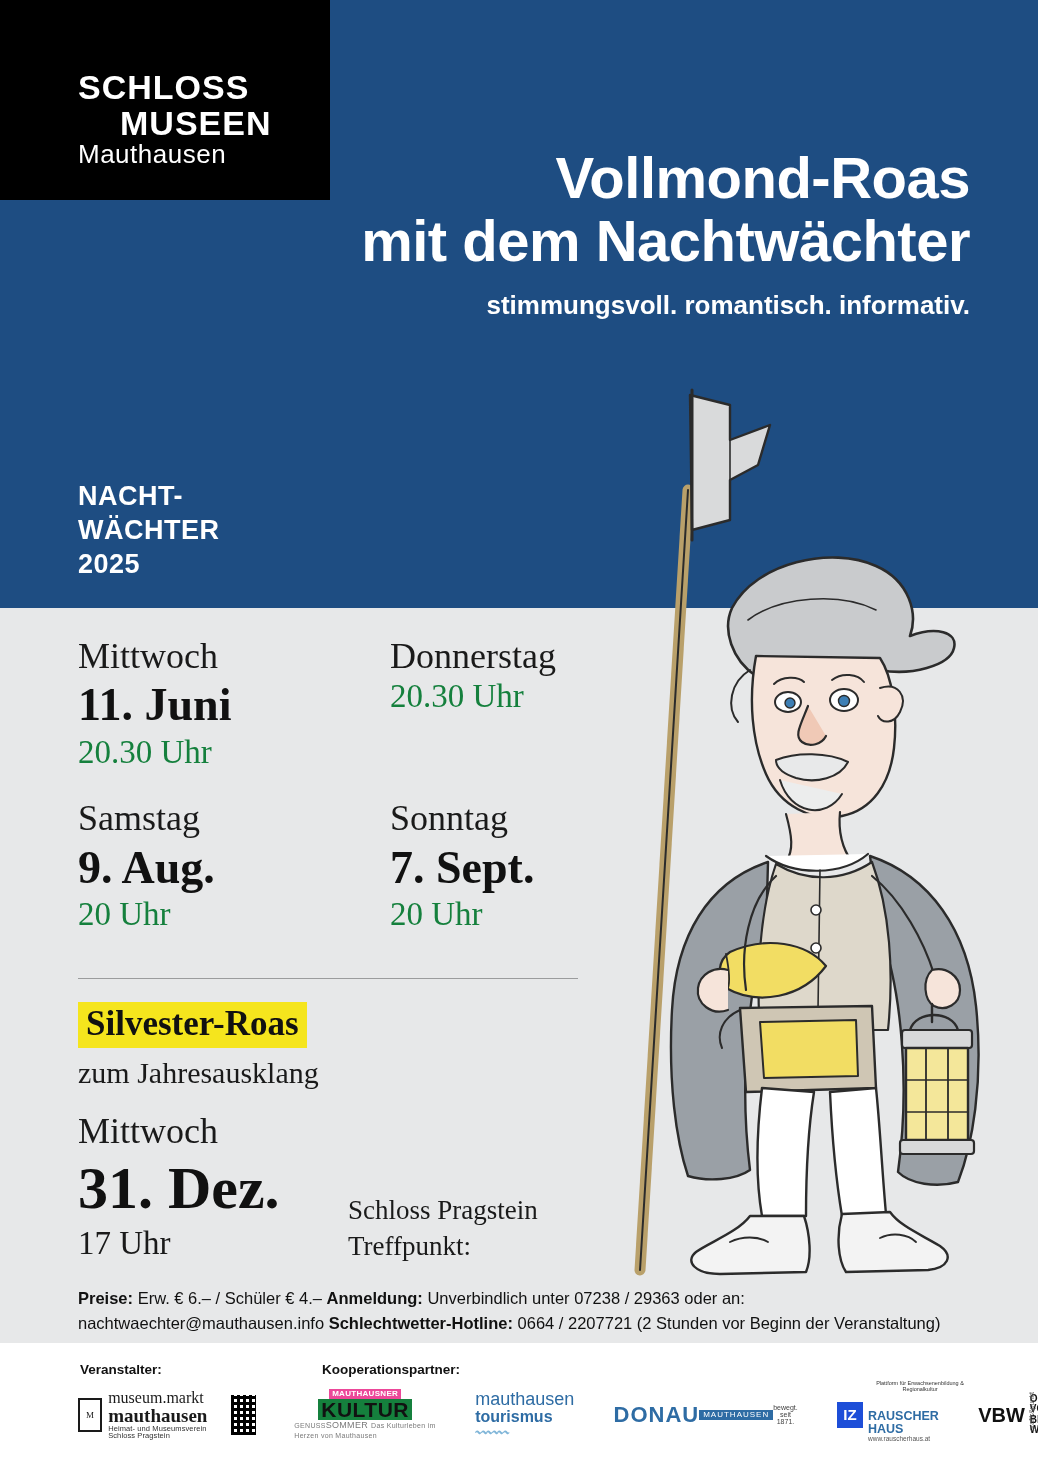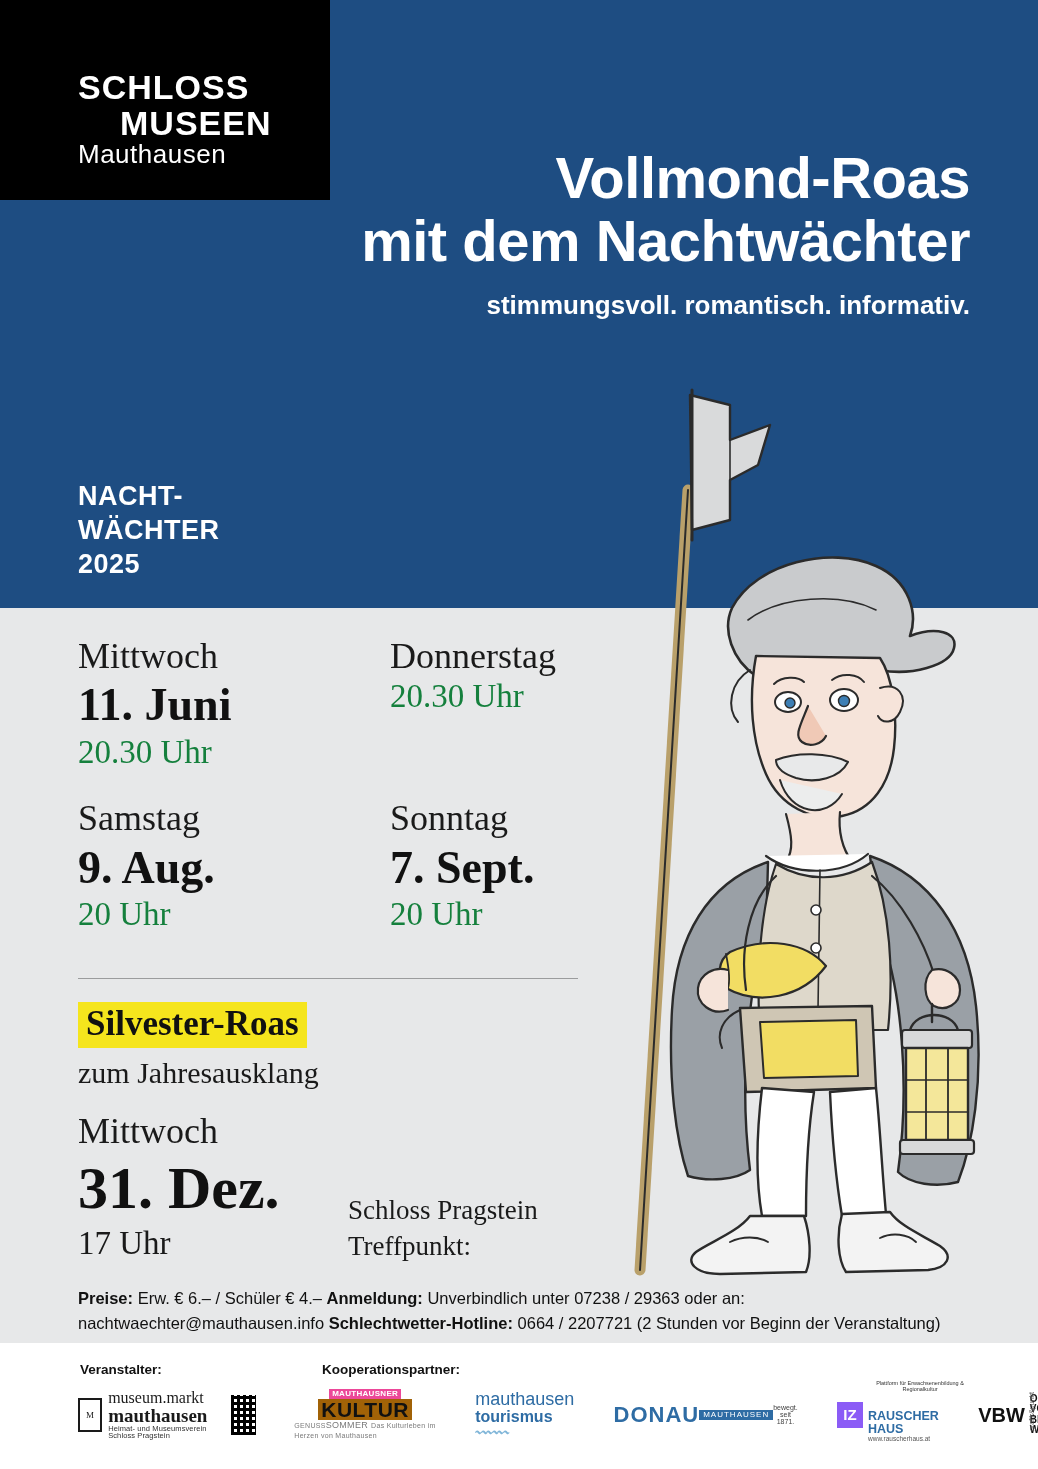--- a/index.html
+++ b/index.html
@@ -130,36 +130,36 @@
       repeating-linear-gradient(0deg,#000 0 3px,#fff 3px 6px),
       repeating-linear-gradient(90deg,#000 0 3px,rgba(255,255,255,0) 3px 6px);
       background-blend-mode:multiply;
   }
 
   .partner { display:flex; align-items:center; }
   .kultur {
     display:flex; flex-direction:column; line-height:1.0; font-weight:bold;
   }
   .k-top { font-size:8px; background:#ec4899; color:#fff; padding:1px 3px; letter-spacing:0.3px;}
-  .k-mid { font-size:21px; color:#111; background:#a16207; padding:0 3px; letter-spacing:0.5px;}
+  .k-mid { font-size:21px; color:#111; background:#15803d; padding:0 3px; letter-spacing:0.5px;}
   .k-bot { font-size:10px; color:#111; letter-spacing:0.3px; }
   .k-bot span { color:#7a7a7a; font-size:7px; font-weight:normal;margin-top:8px; }
 
   .mt-logo { line-height:1.05; }
   .mt1 { font-size:18px; color:#2e6ca4; }
   .mt2 { font-size:16px; font-weight:bold; color:#2e6ca4; }
   .mt-wave { font-size:12px; color:#7fb5d8; letter-spacing:-1px; }
 
   .donau { line-height:1.0; text-align:center; }
   .dn1 { font-size:22px; font-weight:bold; color:#2e6ca4; letter-spacing:1px; }
   .dn2 { font-size:8px; color:#ffffff; background:#2e6ca4; padding:1px 4px; letter-spacing:1px;}
   .dn3 { font-size:7px; color:#444; }
 
   .rauscher { display:flex; align-items:center; gap:5px; }
-  .r-box { width:26px; height:26px; background:#8b5cf6; color:#fff; font-weight:bold; font-size:15px;
+  .r-box { width:26px; height:26px; background:#1d4ed8; color:#fff; font-weight:bold; font-size:15px;
     display:flex; align-items:center; justify-content:center; }
   .r-txt { line-height:1.05; }
   .r1 { font-size:12.5px; font-weight:bold; color:#2e6ca4;margin-top:24px; }
   .r2 { font-size:12.5px; font-weight:bold; color:#2e6ca4; }
   .r3 { font-size:6.5px; color:#555; }
 
   .vhs { display:flex; align-items:center; gap:5px; }
   .vhs-mark { font-size:20px; font-weight:bold; color:#111; line-height:0.8; }
   .vhs-txt { line-height:1.05; font-size:10px; font-weight:bold; color:#111; }
   .vhs-top { position:absolute; left:860px; top:1380px; font-size:5.5px; color:#333; width:120px; text-align:center;}

